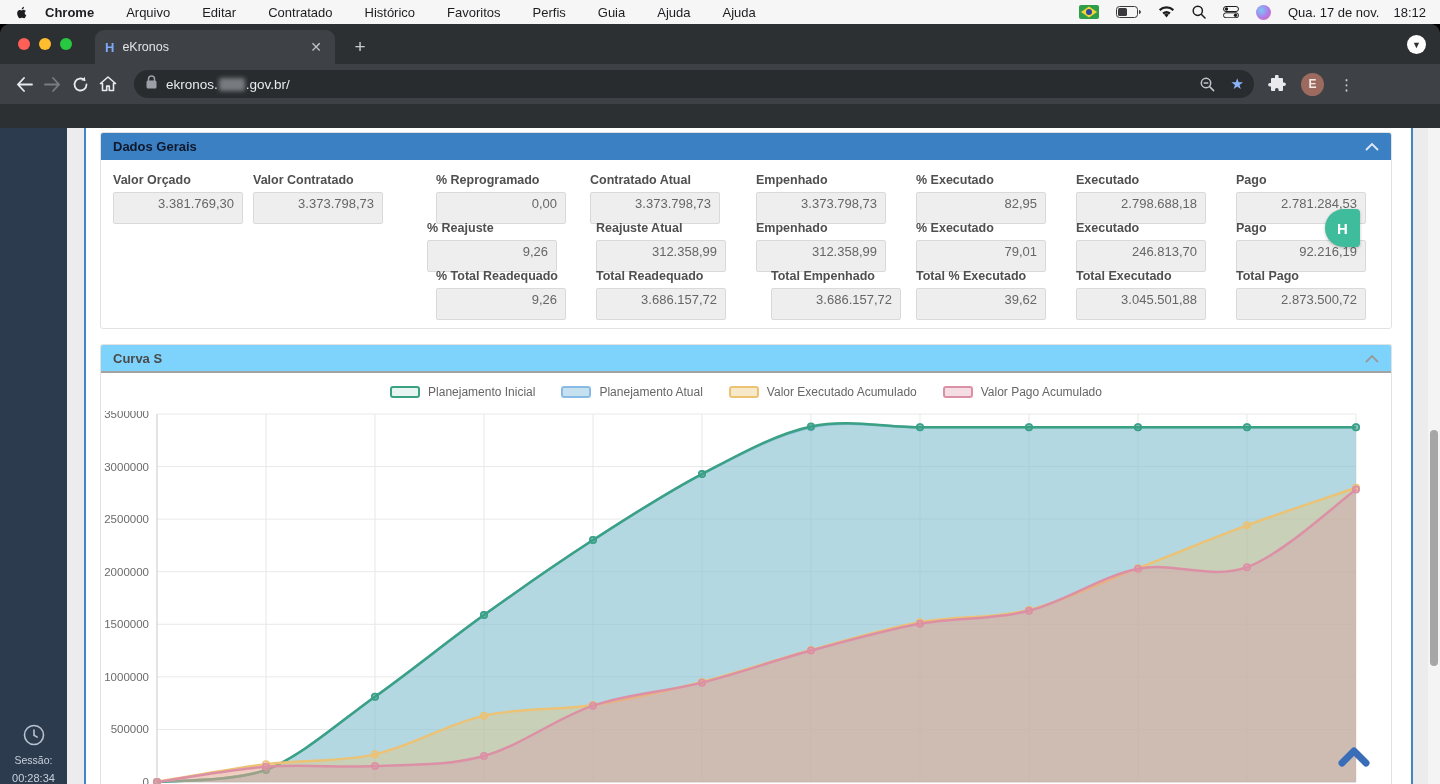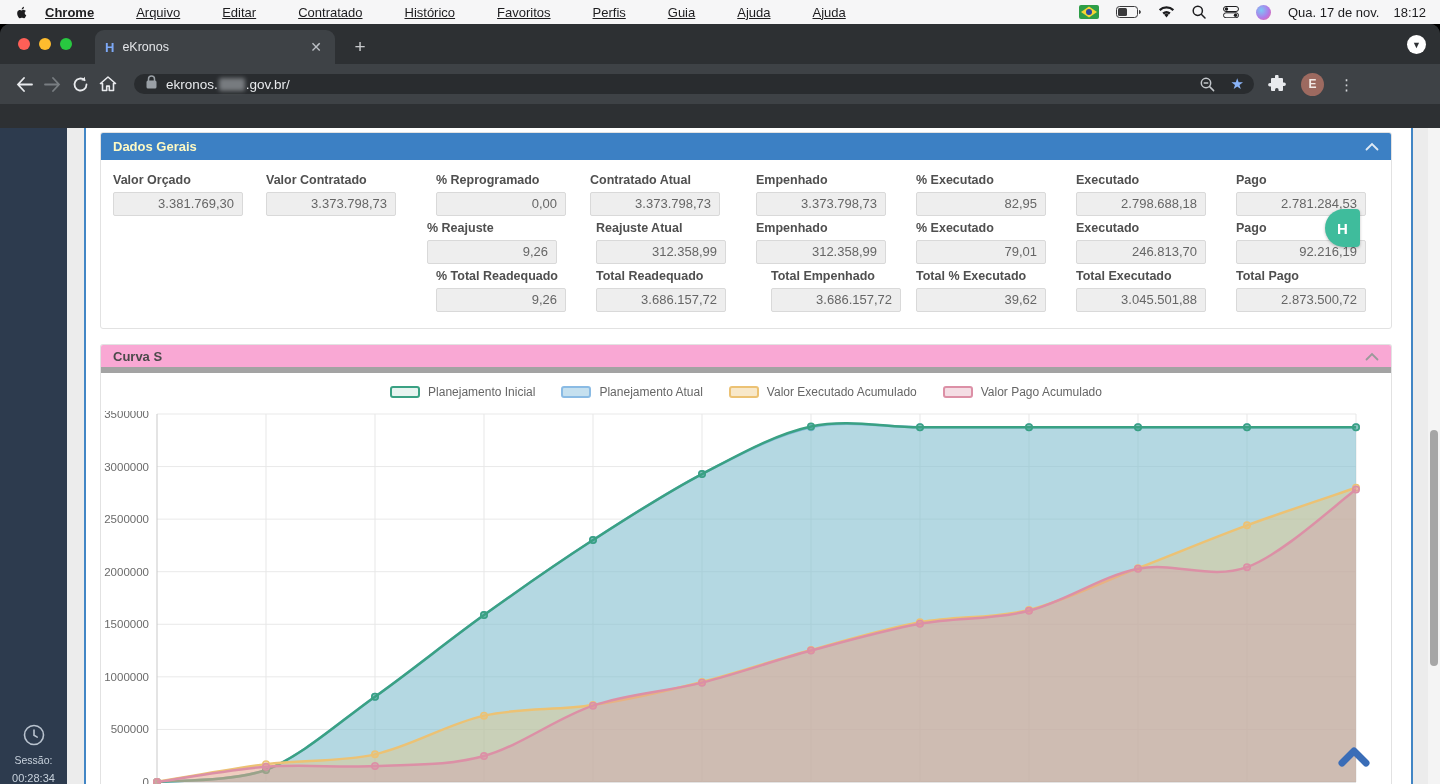--- a/index.html
+++ b/index.html
@@ -5,21 +5,21 @@
   * { margin:0; padding:0; box-sizing:border-box; }
   html,body { width:1440px; height:784px; overflow:hidden; background:#000;
               font-family:"Liberation Sans", sans-serif; }
 
   
   .menubar { position:absolute; left:0; top:0; width:1440px; height:24px;
              background:#f6f6f7; display:flex; align-items:center; padding:0 14px;
              font-size:13px; color:#1d1d1f; z-index:50; }
   .menubar .apple { width:15px; height:15px; margin-right:16px; }
   .menubar .apple svg { width:15px; height:15px; fill:#1d1d1f; }
-  .menu-items { display:flex; gap:42px;text-decoration:underline; }
+  .menu-items { display:flex; gap:32px; }
   .menu-items span { cursor:default; }
   .menu-items span.bold { font-weight:bold; }
   .menu-status { margin-left:auto; display:flex; align-items:center; gap:17px; }
   .menu-status svg { display:block; }
   .siri-icon { width:15px; height:15px; border-radius:50%;
       background:radial-gradient(circle at 35% 35%, #7cc7f5, #b07ae8 55%, #e86aa0 90%); }
   .menu-clock { display:flex; gap:14px; font-size:13px; }
 
   
   .browser { position:absolute; left:0; top:24px; width:1440px; height:760px;
@@ -37,21 +37,21 @@
                     display:flex; align-items:center; justify-content:center; border-radius:50%; }
   .newtab-btn { position:absolute; left:348px; top:12px; color:#c8cacd; font-size:19px;
                 width:24px; height:24px; text-align:center; line-height:22px; }
   .tabsearch { position:absolute; right:14px; top:11px; width:19px; height:19px; border-radius:50%;
                background:#fff; color:#2d3033; font-size:9px; display:flex; align-items:center;
                justify-content:center; }
   .toolbar { position:relative; height:40px; background:#3e4246; display:flex; align-items:center; }
   .nav-ic { width:28px; height:28px; display:flex; align-items:center; justify-content:center; }
   .nav-ic svg { display:block; }
   .back-btn{margin-left:10px;} 
-  .addr { position:relative; margin-left:12px; width:1120px; height:20px; background:#292c2f;
+  .addr { position:relative; margin-left:12px; width:1120px; height:28px; background:#292c2f;
           border-radius:14px; display:flex; align-items:center; padding:0 12px; }
   .addr .lock { margin-right:9px; }
   .addr .url { color:#e8eaed; font-size:13.5px; display:flex; align-items:center; }
   .addr .redacted { display:inline-block; width:26px; height:13px; background:#8b8f93;
                     border-radius:2px; margin:0 1px; filter:blur(2px); opacity:.8; }
   .addr-right { position:absolute; right:10px; display:flex; align-items:center; gap:16px; }
   .star { color:#8ab4f8; font-size:15px; }
   .tb-right { display:flex; align-items:center; gap:15px; margin-left:14px; }
   .avatar { width:23px; height:23px; border-radius:50%; background:#9d6a60; color:#f1e8e4;
             font-size:12px; font-weight:bold; display:flex; align-items:center; justify-content:center; }
@@ -77,28 +77,28 @@
                align-items:center; justify-content:center; font-weight:bold; font-size:15px;
                box-shadow:0 1px 3px rgba(0,0,0,.25); }
 
   
   .card { position:absolute; left:14px; width:1292px; background:#fff;
           border:1px solid #e2e2e2; border-radius:3px; }
   .card-dados { top:4px; height:197px; }
   .card-curva { top:216px; height:470px; border-bottom:none; }
   .card-head { height:27px; display:flex; align-items:center; padding:0 12px;
                font-size:13px; font-weight:bold; border-radius:2px 2px 0 0; }
-  .head-blue { background:#3c80c4; color:#fef9c3; }
-  .head-gray { background:#f9a8d4; color:#4a4a4a; border-bottom:6px solid #a3a3a3; height:28px; }
+  .head-blue { background:#3c80c4; color:#0f172a; }
+  .head-gray { background:#7dd3fc; color:#4a4a4a; border-bottom:2px solid #a3a3a3; height:28px; }
   .card-head .chev { margin-left:auto; display:flex; }
   .card-body { position:relative; }
 
   .fcell { position:absolute; width:130px; }
   .fcell .flabel { font-size:12.5px; font-weight:bold; color:#4f4f4f; white-space:nowrap; }
-  .fcell .fvalue { position:absolute; top:19px; left:0; width:130px; height:24px; background:#eee;
+  .fcell .fvalue { position:absolute; top:19px; left:0; width:130px; height:32px; background:#eee;
                    border:1px solid #d9d9d9; border-radius:2px; font-size:13px; color:#666;
                    text-align:right; line-height:22px; padding:0 8px; }
 
   .legend { height:38px; display:flex; align-items:center; justify-content:center; gap:26px; }
   .lg-item { display:flex; align-items:center; gap:8px; }
   .lg-swatch { width:30px; height:12px; border-radius:3px; border:2px solid; }
   .lg-label { font-size:12px; color:#666; }
 
   .scroll-top { position:absolute; left:1252px; top:615px; width:32px; height:26px; }
 </style>
@@ -247,21 +247,21 @@
             <svg width="14" height="9" viewBox="0 0 14 9">
                 <path d="M1.5 7.5 7 2l5.5 5.5" fill="none" stroke="#dfeaf5" stroke-width="1.8" stroke-linecap="round"></path>
               </svg>
           </span>
         </div>
         <div class="card-body" id="fields-body">
             <div class="fcell" style="left: 12px; top: 13px;">
               <div class="flabel">Valor Orçado</div>
               <div class="fvalue">3.381.769,30</div>
             </div>
-            <div class="fcell" style="left: 165px; top: 13px;">
+            <div class="fcell" style="left: 152px; top: 13px;">
               <div class="flabel">Valor Contratado</div>
               <div class="fvalue">3.373.798,73</div>
             </div>
             <div class="fcell" style="left: 335px; top: 13px;">
               <div class="flabel">% Reprogramado</div>
               <div class="fvalue">0,00</div>
             </div>
             <div class="fcell" style="left: 481px; top: 13px; margin-left: 8px;">
               <div class="flabel">Contratado Atual</div>
               <div class="fvalue">3.373.798,73</div>

